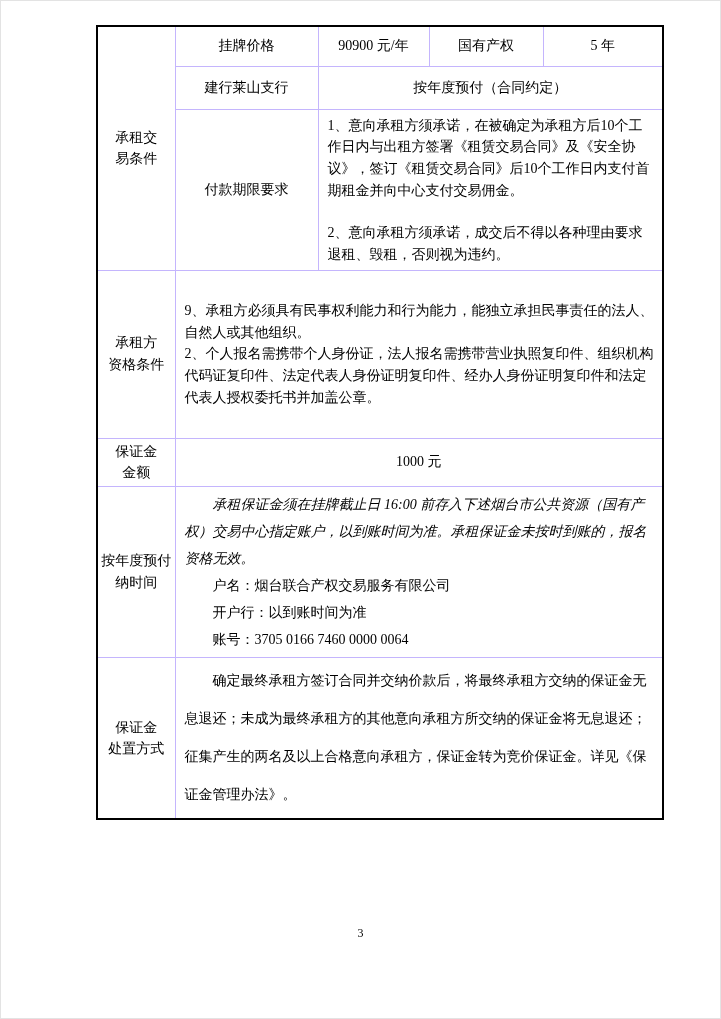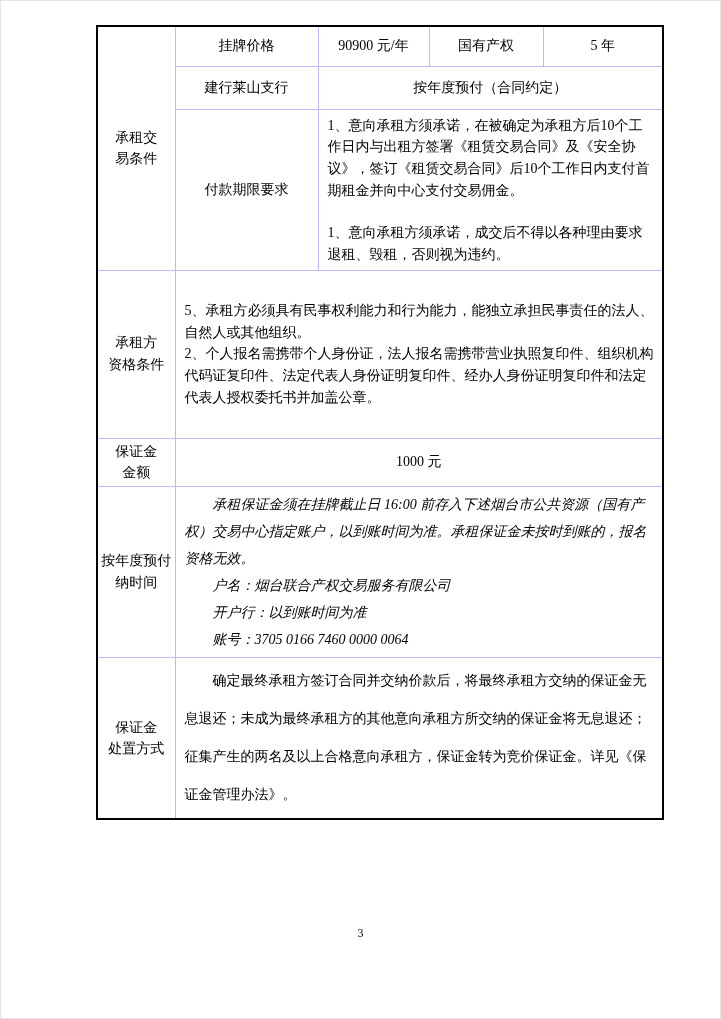--- a/index.html
+++ b/index.html
@@ -53,21 +53,21 @@
     padding: 5px 8px 4px 9px;
     text-align: left;
   }
   td.body-mid {
     vertical-align: middle;
     padding: 4px 8px 4px 9px;
     text-align: left;
   }
   .para-gap { margin-bottom: 21px; }
   .indent2 { text-indent: 2em; font-style: italic; }
-  .acct-line { margin-left: 2em; line-height: 1.93; font-style: italic; }
+  .acct-line { margin-left: 2em; line-height: 1.93; }
   .pay-intro { line-height: 1.93; }
   .disposal { line-height: 2.72; text-indent: 2em; }
   .page-number {
     position: absolute;
     left: 0;
     right: 0;
     top: 925px;
     text-align: center;
     font-size: 12px;
   }
@@ -96,28 +96,28 @@
         <td class="c">5 年</td>
       </tr>
       <tr>
         <td class="c" style="height:43px">建行莱山支行</td>
         <td class="c" colspan="3">按年度预付（合同约定）</td>
       </tr>
       <tr>
         <td class="c" style="height:135px">付款期限要求</td>
         <td class="body-cell" colspan="3">
           <div class="para-gap">1、意向承租方须承诺，在被确定为承租方后10个工作日内与出租方签署《租赁交易合同》及《安全协议》，签订《租赁交易合同》后10个工作日内支付首期租金并向中心支付交易佣金。</div>
-          <div>1、意向承租方须承诺，成交后不得以各种理由要求退租、毁租，否则视为违约。</div>
+          <div>2、意向承租方须承诺，成交后不得以各种理由要求退租、毁租，否则视为违约。</div>
         </td>
       </tr>
       <tr>
         <td class="hdr" style="height:168px">承租方
 资格条件</td>
         <td class="body-mid" colspan="4">
-          <div>5、承租方必须具有民事权利能力和行为能力，能独立承担民事责任的法人、自然人或其他组织。</div>
+          <div>9、承租方必须具有民事权利能力和行为能力，能独立承担民事责任的法人、自然人或其他组织。</div>
           <div>2、个人报名需携带个人身份证，法人报名需携带营业执照复印件、组织机构代码证复印件、法定代表人身份证明复印件、经办人身份证明复印件和法定代表人授权委托书并加盖公章。</div>
         </td>
       </tr>
       <tr>
         <td class="hdr" style="height:45px">保证金
 金额</td>
         <td class="c" colspan="4">1000 元</td>
       </tr>
       <tr>
         <td class="hdr" style="height:162px">按年度预付

